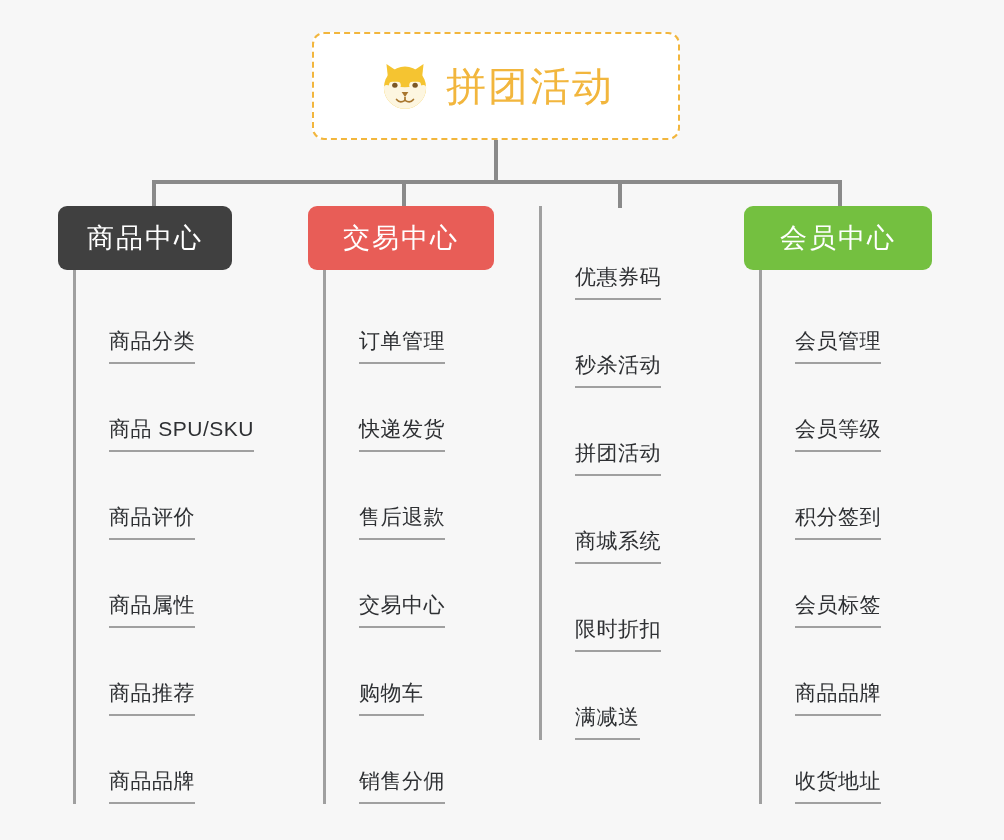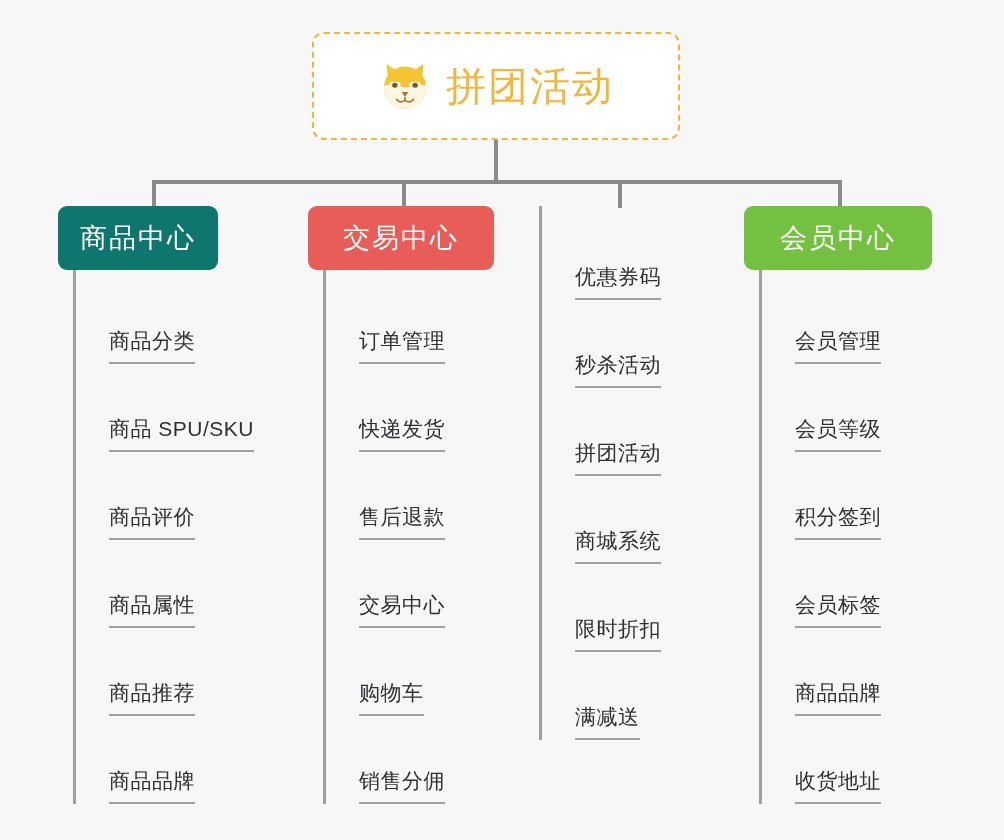--- a/index.html
+++ b/index.html
@@ -96,21 +96,21 @@
     display: flex;
     align-items: center;
     justify-content: center;
     color: #ffffff;
     font-size: 27px;
     letter-spacing: 2px;
     box-sizing: border-box;
     padding: 0 24px;
     white-space: nowrap;
   }
-  .branch-1 .branch-header { width: 160px; background: #0f766e; }
+  .branch-1 .branch-header { width: 174px; background: #404040; }
   .branch-2 .branch-header { width: 186px; background: #e85d57; }
   .branch-3 .branch-header { width: 188px; background: #eeaf42; }
   .branch-4 .branch-header { width: 188px; background: #74c040; }
 
   
   .leaf-list {
     position: relative;
     margin-left: 15px;
     border-left: 3px solid #a0a0a0;
     padding-top: 6px;

